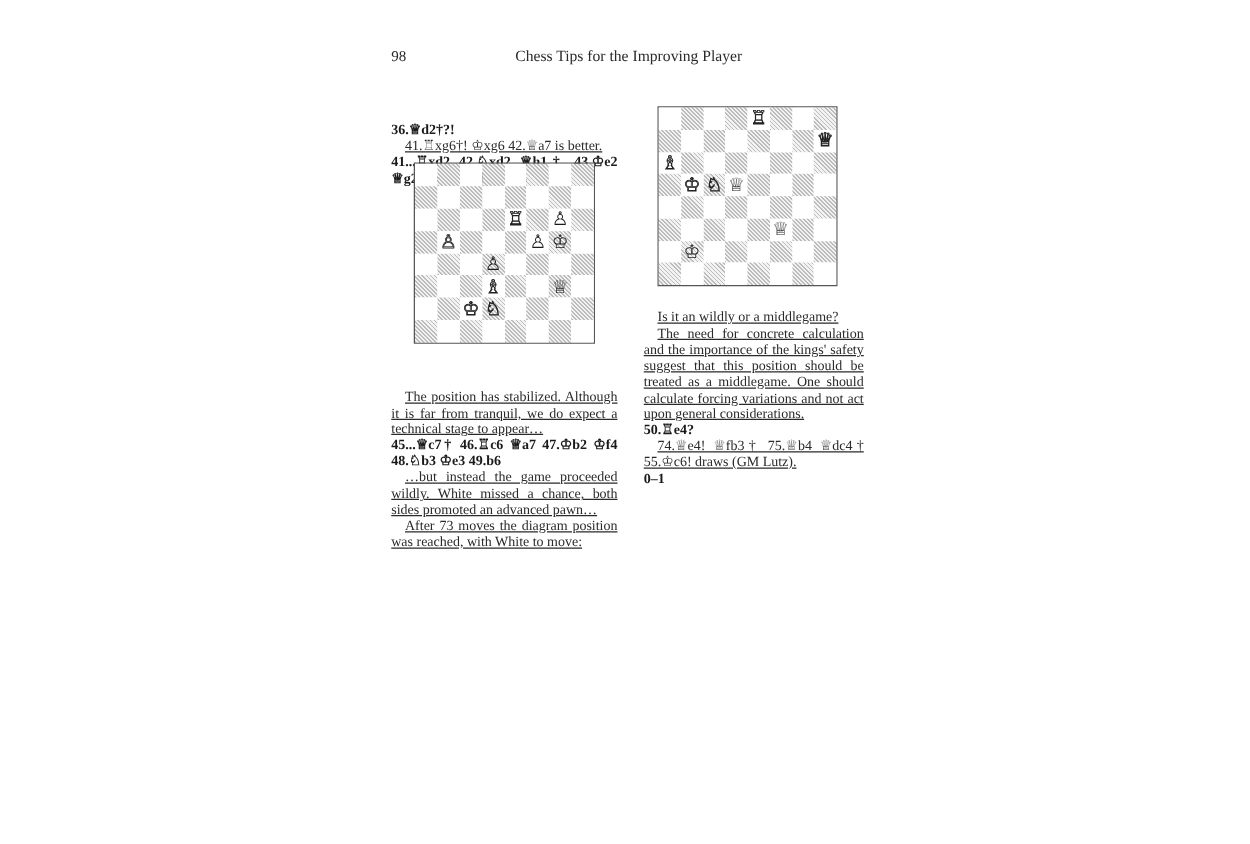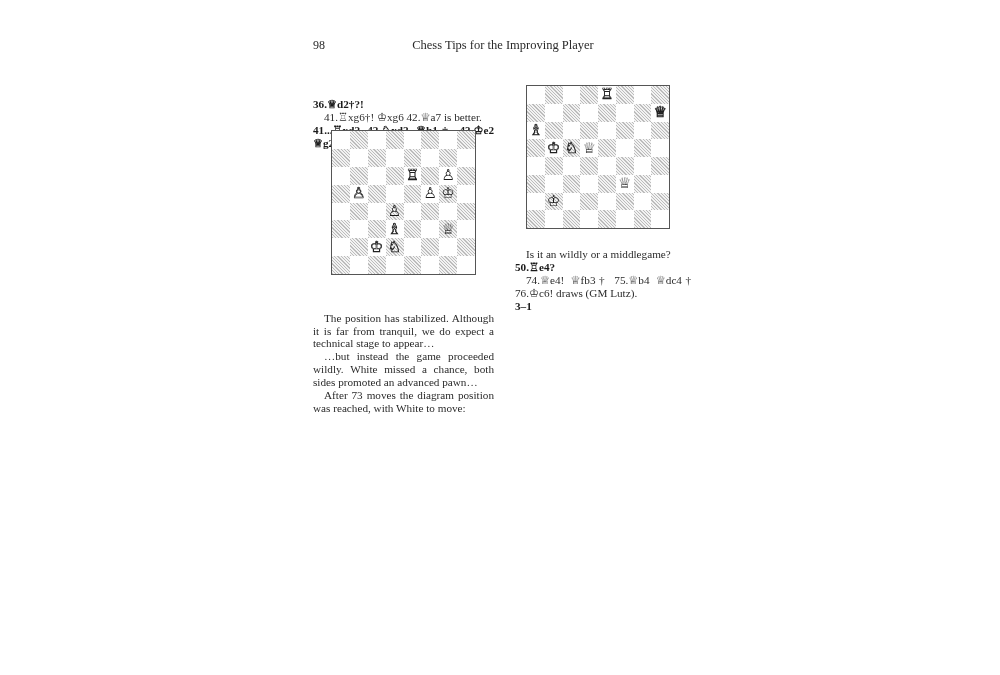--- a/index.html
+++ b/index.html
@@ -5,21 +5,21 @@
   html, body { margin:0; padding:0; background:#ffffff; }
   body { width:1000px; height:675px; position:relative; overflow:hidden;
          font-family:"Liberation Serif","DejaVu Serif",serif; color:#2a2a2a; }
   .page-num { position:absolute; left:313px; top:38px; font-size:12px; }
   .running-head { position:absolute; left:0; width:1000px; top:38px; text-align:center; font-size:12.5px; padding-left:3px; }
   .col { position:absolute; font-size:11.2px; line-height:12.9px; }
   .col-left { left:313px; top:98px; width:181px; }
   .col-right { left:515px; top:248px; width:176px; }
   .bold { font-weight:bold; color:#1a1a1a; }
   p { margin:0; }
-  .indent { text-indent:11px; }
+  .indent { text-indent:11px;text-decoration:underline; }
   .justify { text-align:justify; }
   .board { position:absolute; border:1px solid #555; display:grid;
            grid-template-columns:repeat(8,1fr); grid-template-rows:repeat(8,1fr); }
   .board1 { left:331px; top:130px; width:143px; height:143px; }
   .board2 { left:526px; top:85px; width:142px; height:142px; }
   .sq { position:relative; display:flex; align-items:center; justify-content:center;
         font-family:"DejaVu Sans",sans-serif; font-size:15px; line-height:1; }
   .sq.dark { background:repeating-linear-gradient(45deg,#bcbcbc 0 1px,#f2f2f2 1px 2.3px); }
   .sq.light { background:#ffffff; }
   .pw { color:#ffffff; -webkit-text-stroke:0.6px #222; text-shadow:0 0 0 #222; }
@@ -31,20 +31,21 @@
 
 <div class="page-num">98</div>
 <div class="running-head">Chess Tips for the Improving Player</div>
 
 <div class="col col-left">
   <p class="bold">36.♕d2†?!</p>
   <p class="indent">41.♖xg6†! ♔xg6 42.♕a7 is better.</p>
   <p class="bold justify">41...♖xd2 42.♘xd2 ♕h1† 43.♔e2 ♕g2† 44.♔d1 ♕xg3 45.♔c2</p>
   <div style="height:162px"></div>
   <p class="indent justify">The position has stabilized. Although it is far from tranquil, we do expect a technical stage to appear…</p>
+  <p class="bold justify">45...♕c7† 46.♖c6 ♕a7 47.♔b2 ♔f4 48.♘b3 ♔e3 49.b6</p>
   <p class="indent justify">…but instead the game proceeded wildly. White missed a chance, both sides promoted an advanced pawn…</p>
   <p class="indent justify">After 73 moves the diagram position was reached, with White to move:</p>
 </div>
 
 <div class="board board1" id="board0">
     <div class="sq light"></div>
     <div class="sq dark"></div>
     <div class="sq light"></div>
     <div class="sq dark"></div>
     <div class="sq light"></div>
@@ -206,16 +207,17 @@
     <div class="sq dark"></div>
     <div class="sq light"></div>
     <div class="sq dark"></div>
     <div class="sq light"></div>
     <div class="sq dark"></div>
     <div class="sq light"></div>
   </div>
 
 <div class="col col-right">
   <p class="indent">Is it an wildly or a middlegame?</p>
+  <p class="indent justify">The need for concrete calculation and the importance of the kings' safety suggest that this position should be treated as a middlegame. One should calculate forcing variations and not act upon general considerations.</p>
   <p class="bold">50.♖e4?</p>
-  <p class="indent justify">74.♕e4! ♕fb3† 75.♕b4 ♕dc4† 76.♔c6! draws (GM Lutz).</p>
-  <p class="bold">3–1</p>
+  <p class="indent justify">74.♕e4! ♕fb3† 75.♕b4 ♕dc4† 55.♔c6! draws (GM Lutz).</p>
+  <p class="bold">0–1</p>
 </div>
 
 </body></html>

